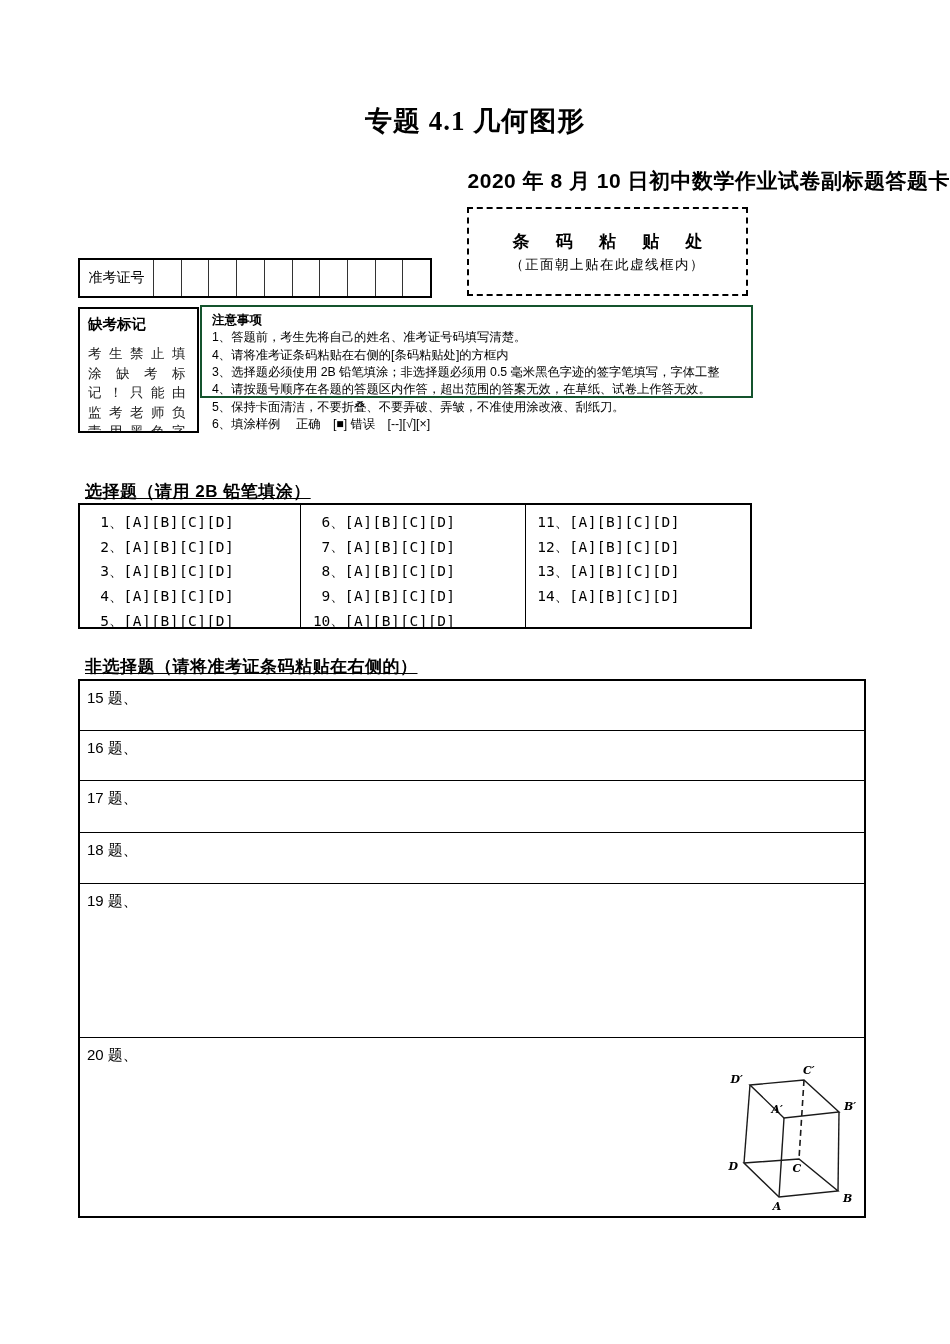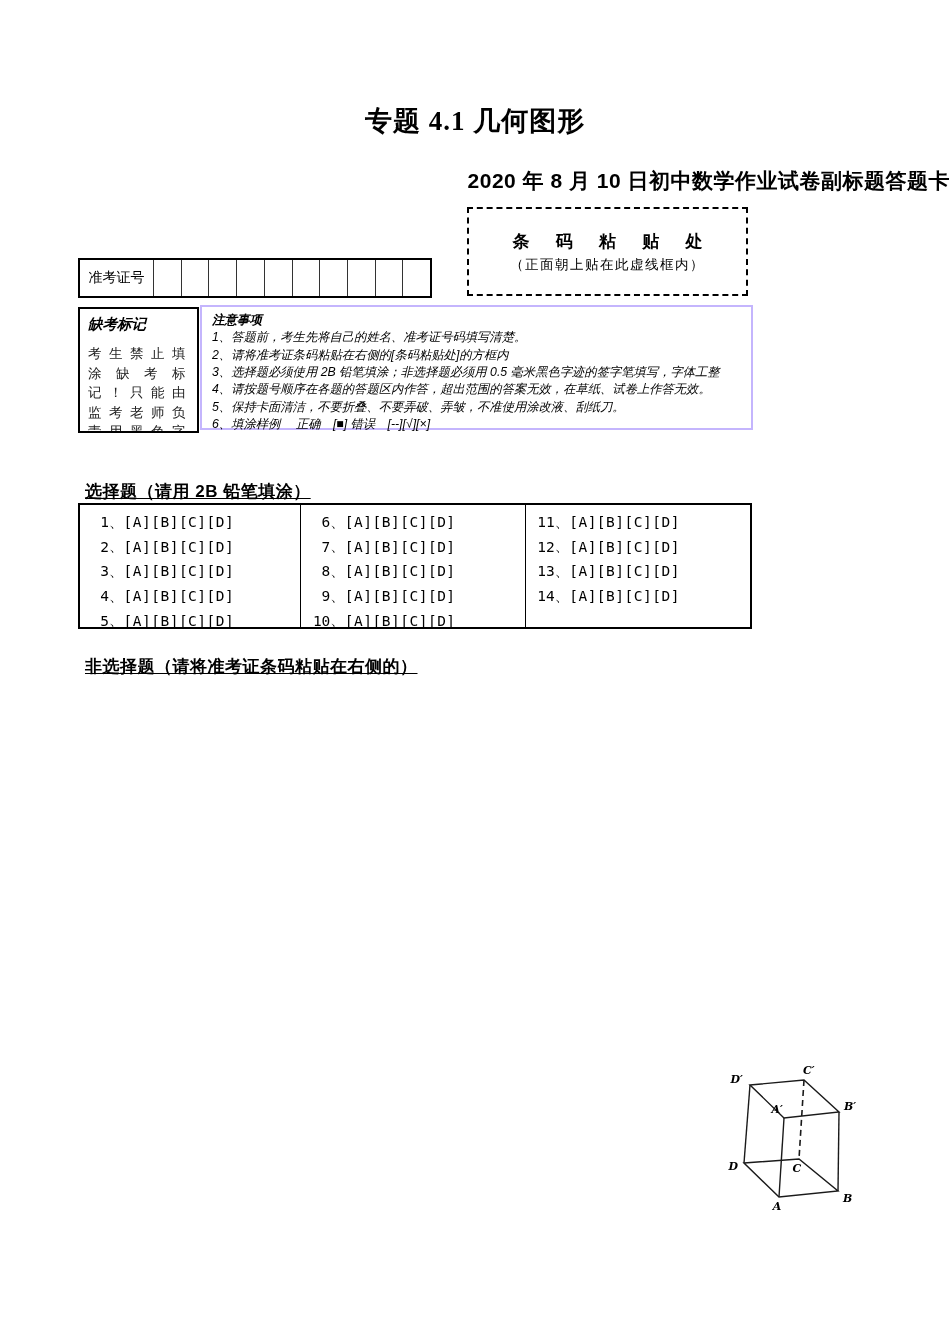--- a/index.html
+++ b/index.html
@@ -74,36 +74,35 @@
     font-family: "Liberation Serif", serif;
   }
 
   .absent {
     top: 307px; left: 78px;
     width: 121px; height: 126px;
     border: 2px solid #000;
     padding: 6px 8px;
     overflow: hidden;
   }
-  .absent-title { font-size: 14.5px; font-weight: bold; font-style: italic; }
+  .absent-title { font-size: 14.5px; font-weight: bold; }
   .absent-body {
     margin-top: 10px;
     font-size: 13.5px; line-height: 1.45;
     letter-spacing: 3.5px;
     text-align: justify;
     color: #222;
     font-family: "Liberation Serif", serif;
   }
 
   .notes {
     top: 305px; left: 200px;
-    width: 553px; height: 125px;
-    border: 2px solid #c4b5fd;
+    width: 553px; height: 93px;
+    border: 2px solid #14532d;
     padding: 4px 10px;
-    font-style: italic;
   }
   .notes-title { font-size: 12.5px; font-weight: bold; line-height: 1.45; }
   .notes-item { font-size: 12.3px; line-height: 1.42; white-space: nowrap; }
 
   .section-header {
     font-size: 17px; font-weight: bold;
     letter-spacing: 0.5px;
     text-decoration: underline;
   }
   .choice-header { top: 480px; left: 85px; }
@@ -193,21 +192,21 @@
   </div>
 
   <div class="abs absent">
     <div class="absent-title">缺考标记</div>
     <div class="absent-body">考生禁止填涂缺考标记！只能由监考老师负责用黑色字迹的签字笔填涂</div>
   </div>
 
   <div class="abs notes">
     <div class="notes-title">注意事项</div>
     <div class="notes-item">1、答题前，考生先将自己的姓名、准考证号码填写清楚。</div>
-    <div class="notes-item">2、请将准考证条码粘贴在右侧的[条码粘贴处]的方框内</div>
+    <div class="notes-item">4、请将准考证条码粘贴在右侧的[条码粘贴处]的方框内</div>
     <div class="notes-item">3、选择题必须使用 2B 铅笔填涂；非选择题必须用 0.5 毫米黑色字迹的签字笔填写，字体工整</div>
     <div class="notes-item">4、请按题号顺序在各题的答题区内作答，超出范围的答案无效，在草纸、试卷上作答无效。</div>
     <div class="notes-item">5、保持卡面清洁，不要折叠、不要弄破、弄皱，不准使用涂改液、刮纸刀。</div>
     <div class="notes-item">6、填涂样例　 正确　[■] 错误　[--][√][×]</div>
   </div>
 
   <div class="abs section-header choice-header">选择题（请用 2B 铅笔填涂）</div>
 
   <div class="abs choice-box">
     <div class="choice-col col-1">
@@ -283,20 +282,28 @@
       <div class="choice-row">
           <span class="qnum">14</span>
           <span class="qsep">、</span>
           <span class="qopts">[A][B][C][D]</span>
         </div>
     </div>
   </div>
 
   <div class="abs section-header fr-header">非选择题（请将准考证条码粘贴在右侧的）</div>
 
+  <div class="abs answer-box">
+    <div class="answer-row row-h-15"><span>15 题、</span></div>
+    <div class="answer-row row-h-16"><span>16 题、</span></div>
+    <div class="answer-row row-h-17"><span>17 题、</span></div>
+    <div class="answer-row row-h-18"><span>18 题、</span></div>
+    <div class="answer-row row-h-19"><span>19 题、</span></div>
+    <div class="answer-row row-h-20"><span>20 题、</span></div>
+  </div>
 
   <svg class="abs cube-svg" viewBox="0 0 142 152">
     <g stroke="#1a1a1a" stroke-width="1.4" fill="none">
 
       <path d="M27,23 L81,18 L116,50 L61,56 Z"></path>
 
       <path d="M21,101 L76,97 L115,129 L56,135 Z"></path>
 
       <line x1="27" y1="23" x2="21" y2="101"></line>
       <line x1="61" y1="56" x2="56" y2="135"></line>

